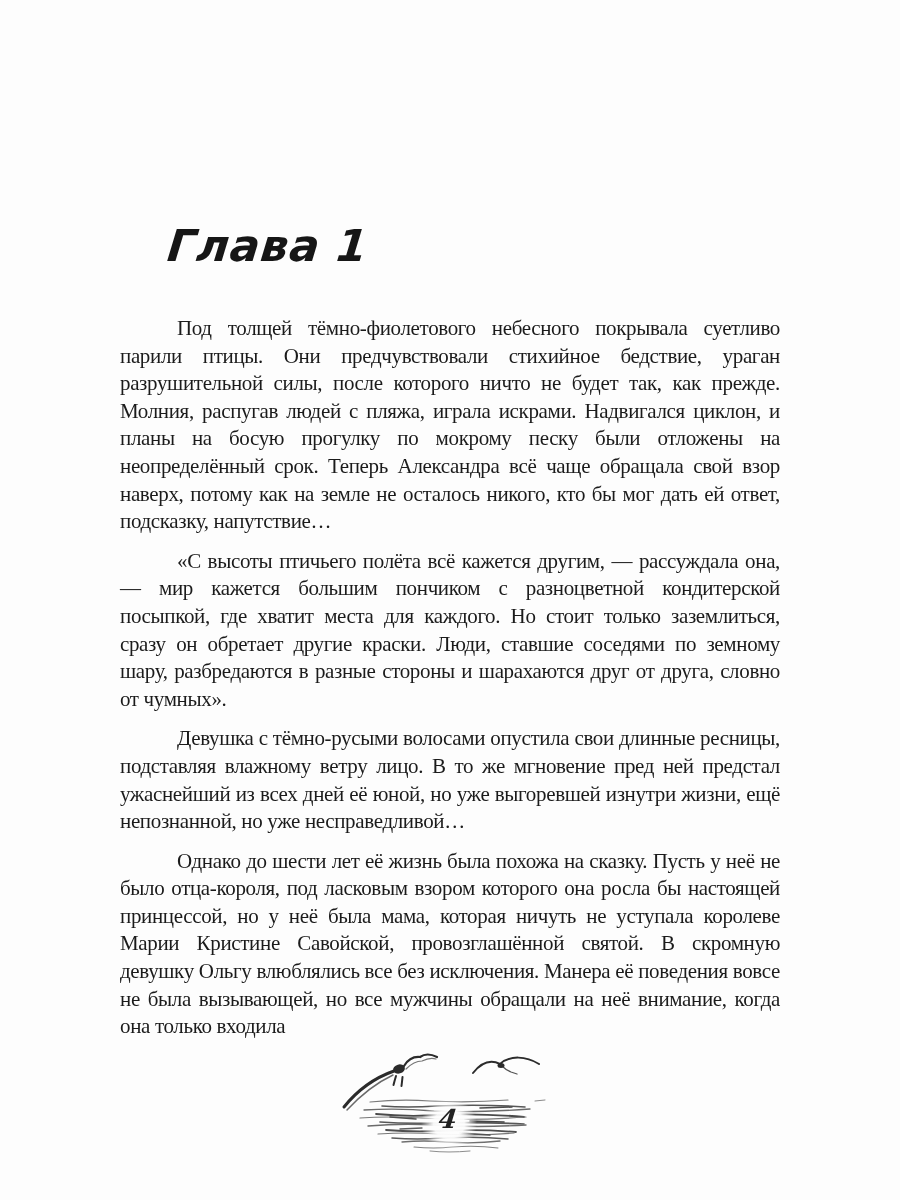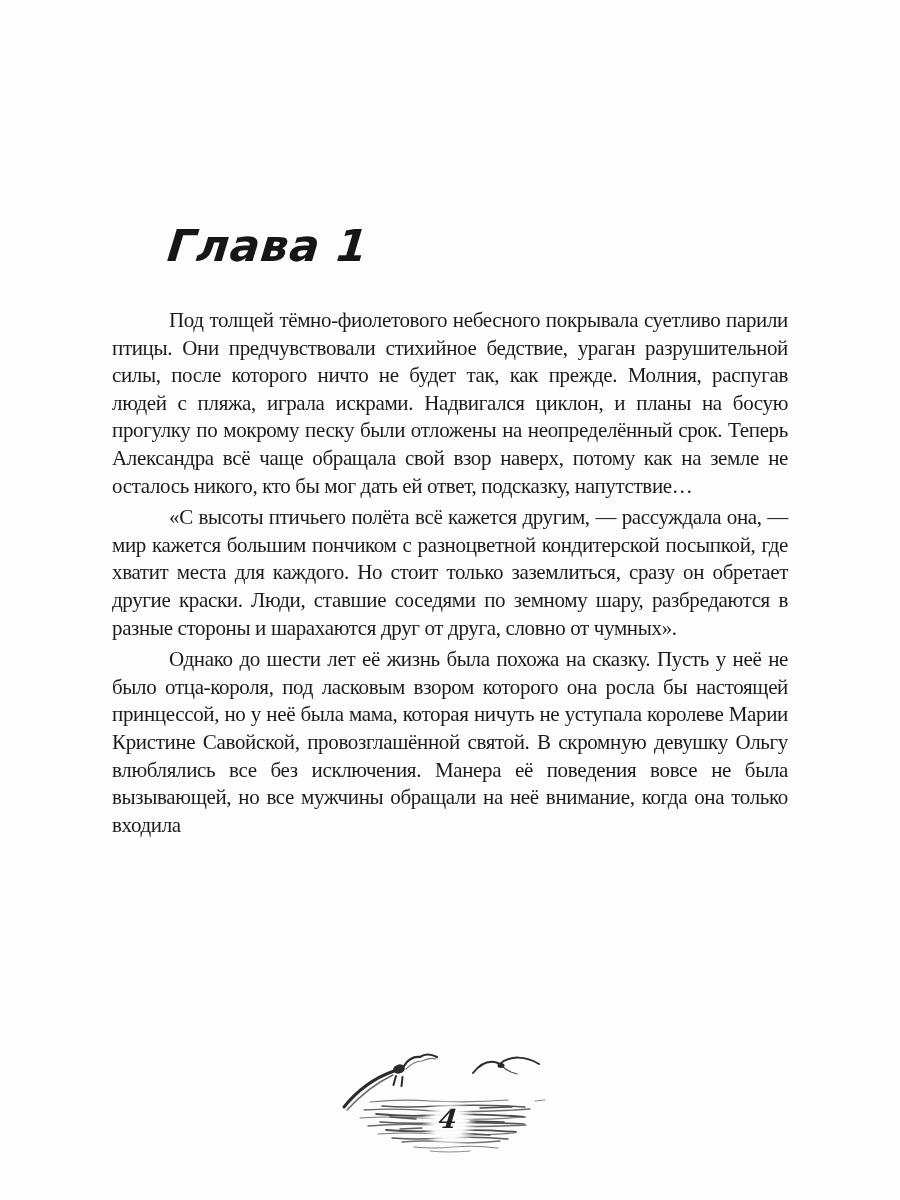--- a/index.html
+++ b/index.html
@@ -34,21 +34,21 @@
     position: absolute;
     left: 108px;
     top: 303px;
     width: 684px;
     text-align: justify;
     font-size: 21px;
     line-height: 27.6px;
     letter-spacing: -0.35px;
   }
   .text-block p {
-    margin: 4px;
+    margin: 12px;
     text-indent: 57px;
     hyphens: auto;
   }
   .footer-art {
     position: absolute;
     left: 330px;
     top: 1044px;
     width: 240px;
     height: 112px;
   }
@@ -74,20 +74,21 @@
 </head>
 <body>
 
 <div class="page">
 
   <div class="chapter-title">Глава 1</div>
 
   <div class="text-block">
     <p lang="ru">Под толщей тёмно-фиолетового небесного покрывала суетливо парили птицы. Они предчувствовали стихийное бедствие, ураган разрушительной силы, после которого ничто не будет так, как прежде. Молния, распугав людей с пляжа, играла искрами. Надвигался циклон, и планы на босую прогулку по мокрому песку были отложены на неопределённый срок. Теперь Александра всё чаще обращала свой взор наверх, потому как на земле не осталось никого, кто бы мог дать ей ответ, подсказку, напутствие…</p>
     <p lang="ru">«С высоты птичьего полёта всё кажется другим, — рассуждала она, — мир кажется большим пончиком с разноцветной кондитерской посыпкой, где хватит места для каждого. Но стоит только заземлиться, сразу он обретает другие краски. Люди, ставшие соседями по земному шару, разбредаются в разные стороны и шарахаются друг от друга, словно от чумных».</p>
+    <p lang="ru">Девушка с тёмно-русыми волосами опустила свои длинные ресницы, подставляя влажному ветру лицо. В то же мгновение пред ней предстал ужаснейший из всех дней её юной, но уже выгоревшей изнутри жизни, ещё непознанной, но уже несправедливой…</p>
     <p lang="ru">Однако до шести лет её жизнь была похожа на сказку. Пусть у неё не было отца-короля, под ласковым взором которого она росла бы настоящей принцессой, но у неё была мама, которая ничуть не уступала королеве Марии Кристине Савойской, провозглашённой святой. В скромную девушку Ольгу влюблялись все без исключения. Манера её поведения вовсе не была вызывающей, но все мужчины обращали на неё внимание, когда она только входила</p>
   </div>
 
   <div class="footer-art">
     <svg viewBox="0 0 240 112" aria-hidden="true">
       <defs>
         <radialGradient id="glow" cx="50%" cy="50%" r="50%">
           <stop offset="0%" stop-color="#fdfdfd" stop-opacity="1"></stop>
           <stop offset="55%" stop-color="#fdfdfd" stop-opacity="0.95"></stop>
           <stop offset="100%" stop-color="#fdfdfd" stop-opacity="0"></stop>

